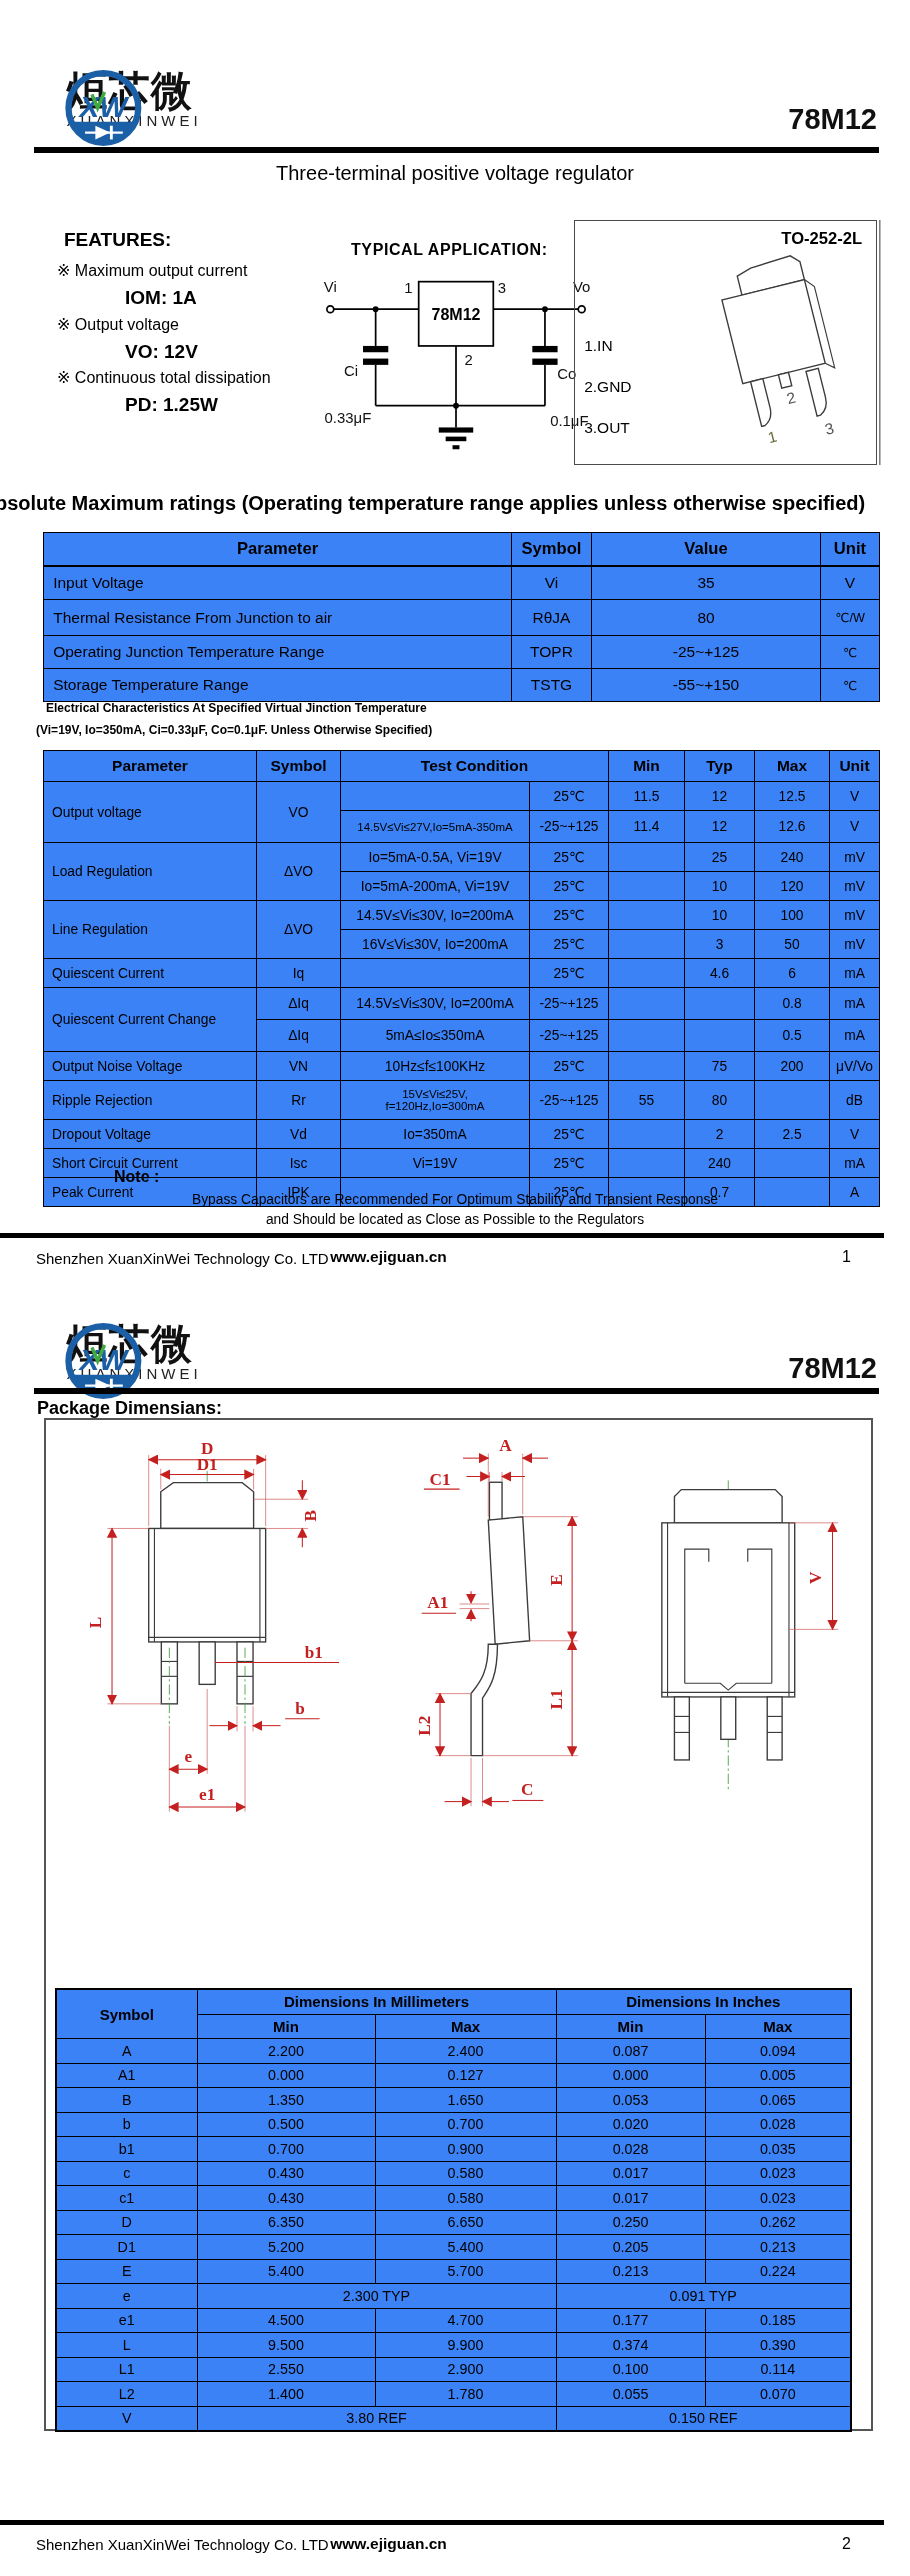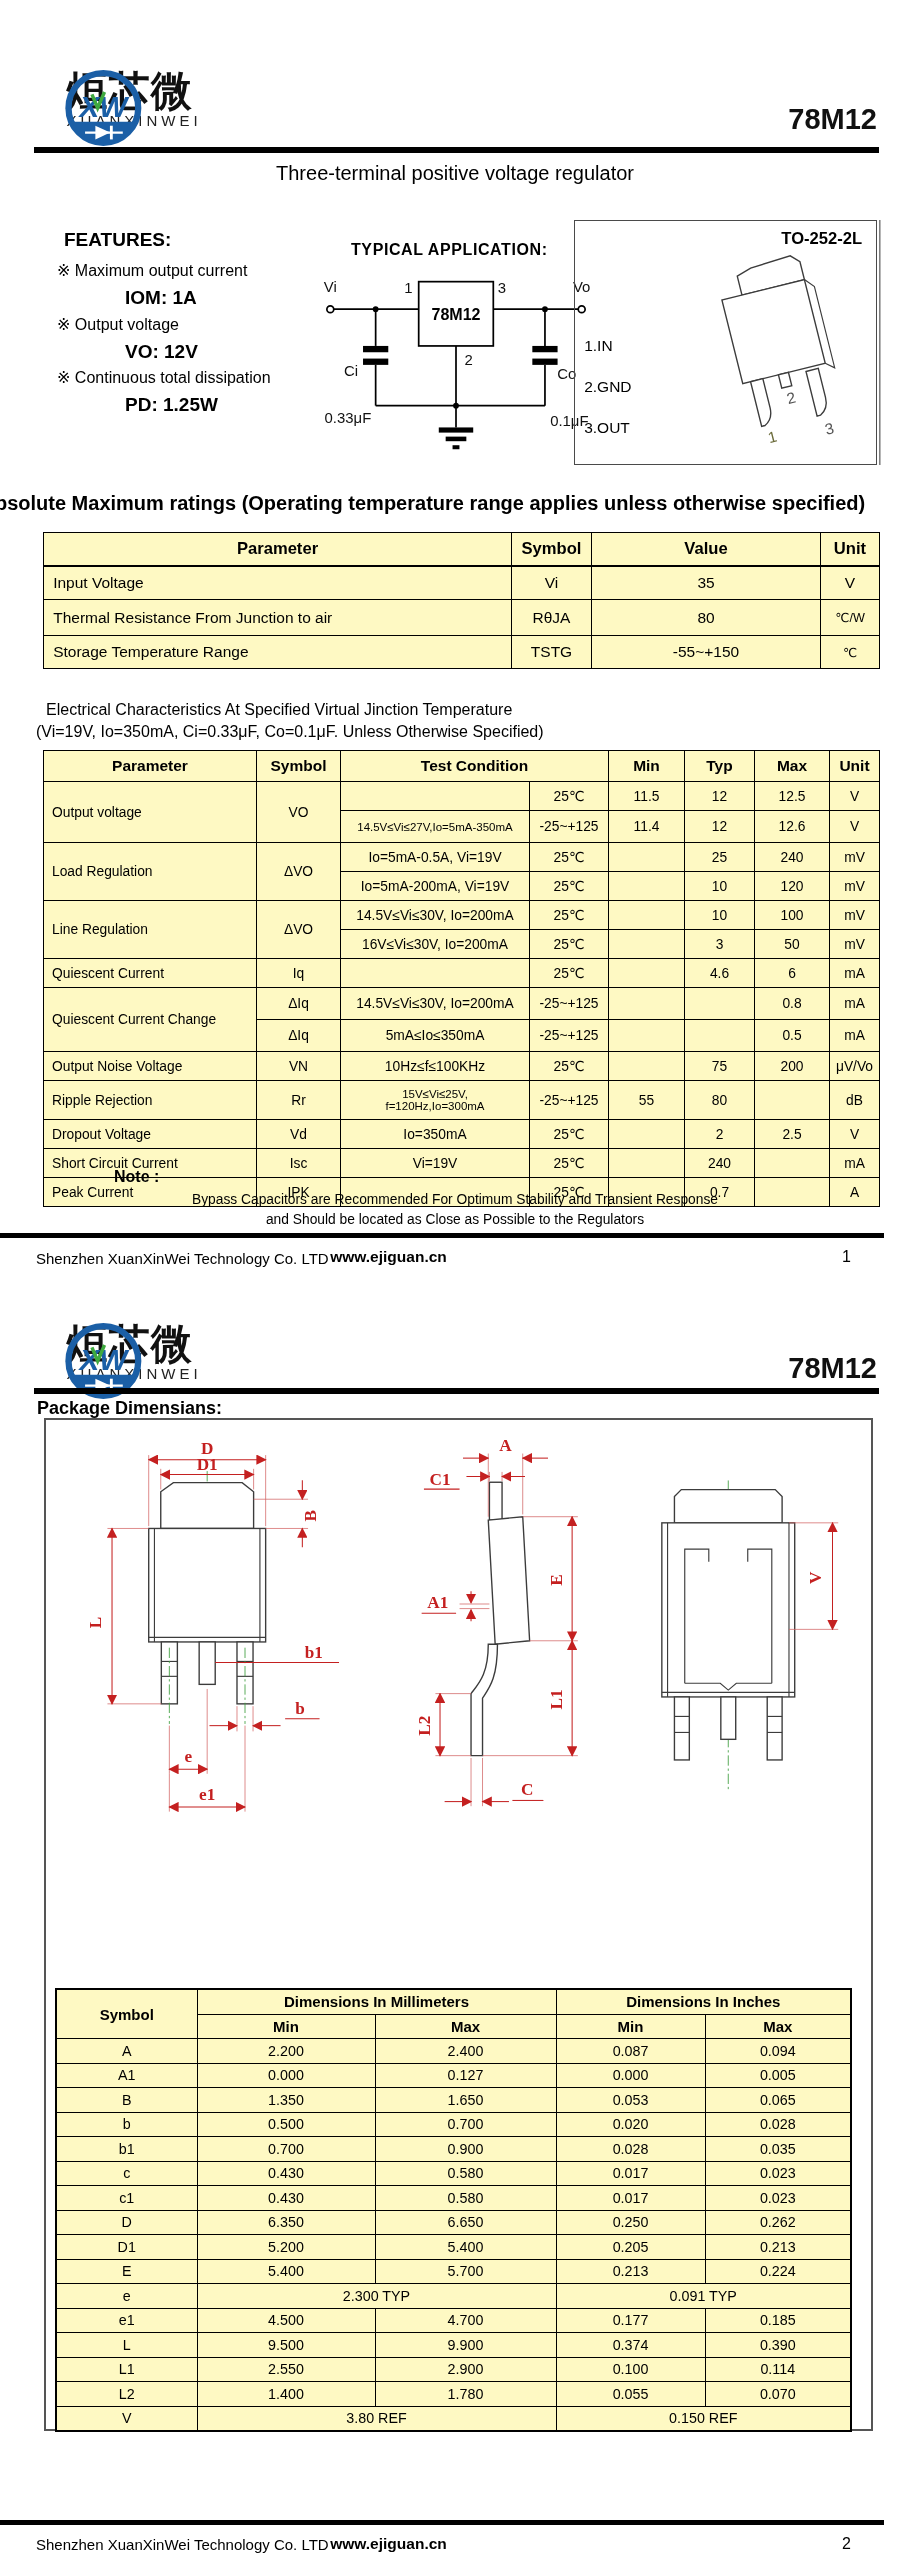--- a/index.html
+++ b/index.html
@@ -21,25 +21,25 @@
   .feat-h{font-size:19px;font-weight:bold;}
   .feat-item{font-size:16px;line-height:26px;white-space:nowrap;}
   .feat-val{font-size:19px;font-weight:bold;line-height:27.5px;padding-left:68px;white-space:nowrap;}
   .app-h{font-size:16px;font-weight:bold;letter-spacing:0.6px;}
   
   .pkgbox{border:1.1px solid #4a4a4a;box-shadow:2.3px 0 0 #fff,3.4px 0 0 #4a4a4a;}
   .pkgbox-title{position:absolute;right:13.8px;top:8px;font-size:16.6px;font-weight:bold;}
   .pinlist{position:absolute;left:9.2px;top:104px;font-size:15.5px;line-height:41px;}
   
   .absmax-h{position:absolute;white-space:nowrap;font-size:20px;font-weight:bold;}
-  .elec-h{position:absolute;font-size:16px;font-weight:normal;white-space:nowrap;}
+  .elec-h{position:absolute;font-size:12px;font-weight:bold;white-space:nowrap;}
   .note-label{font-size:16px;font-weight:bold;}
   .note-line{position:absolute;left:0;width:910px;text-align:center;font-size:13.8px;}
   
-  table{border-collapse:collapse;table-layout:fixed;background:#fef9c3;}
+  table{border-collapse:collapse;table-layout:fixed;background:#3b82f6;}
   td,th{border:1.1px solid #000;padding:0 3.4px;overflow:hidden;}
   .t-abs{width:836px;font-size:15.5px;}
   .t-abs th{font-size:16.6px;height:32px;border-bottom:2.3px solid #000;}
   .t-abs td{height:32px;text-align:center;}
   .t-abs td.pl{text-align:left;padding-left:9.2px;}
   .t-abs,.t-abs tr:first-child th{border-top:1.7px solid #000;}
   table.t-abs,table.t-elec{border:1.7px solid #000;}
   .t-elec{width:836px;font-size:13.8px;}
   .t-elec th{font-size:15.5px;height:30px;border-bottom:1.7px solid #000;}
   .t-elec td{height:28px;text-align:center;}
@@ -186,20 +186,26 @@
     <td>35</td>
     <td>V</td>
   </tr>
   <tr style="height:36px;">
     <td class="pl">Thermal Resistance From Junction to air</td>
     <td>RθJA</td>
     <td>80</td>
     <td style="font-size:12.6px;">℃/W</td>
   </tr>
   <tr>
+    <td class="pl">Operating Junction Temperature Range</td>
+    <td>TOPR</td>
+    <td>-25~+125</td>
+    <td style="font-size:12.6px;">℃</td>
+  </tr>
+  <tr>
     <td class="pl">Storage Temperature Range</td>
     <td>TSTG</td>
     <td>-55~+150</td>
     <td style="font-size:12.6px;">℃</td>
   </tr>
 </tbody>
   </table>
 
 <div class="elec-h" style="left:46px;top:701px;">Electrical  Characteristics At Specified Virtual Jinction Temperature</div>
 <div class="elec-h" style="left:36px;top:723px;">(Vi=19V, Io=350mA, Ci=0.33μF, Co=0.1μF.  Unless Otherwise Specified)</div>

